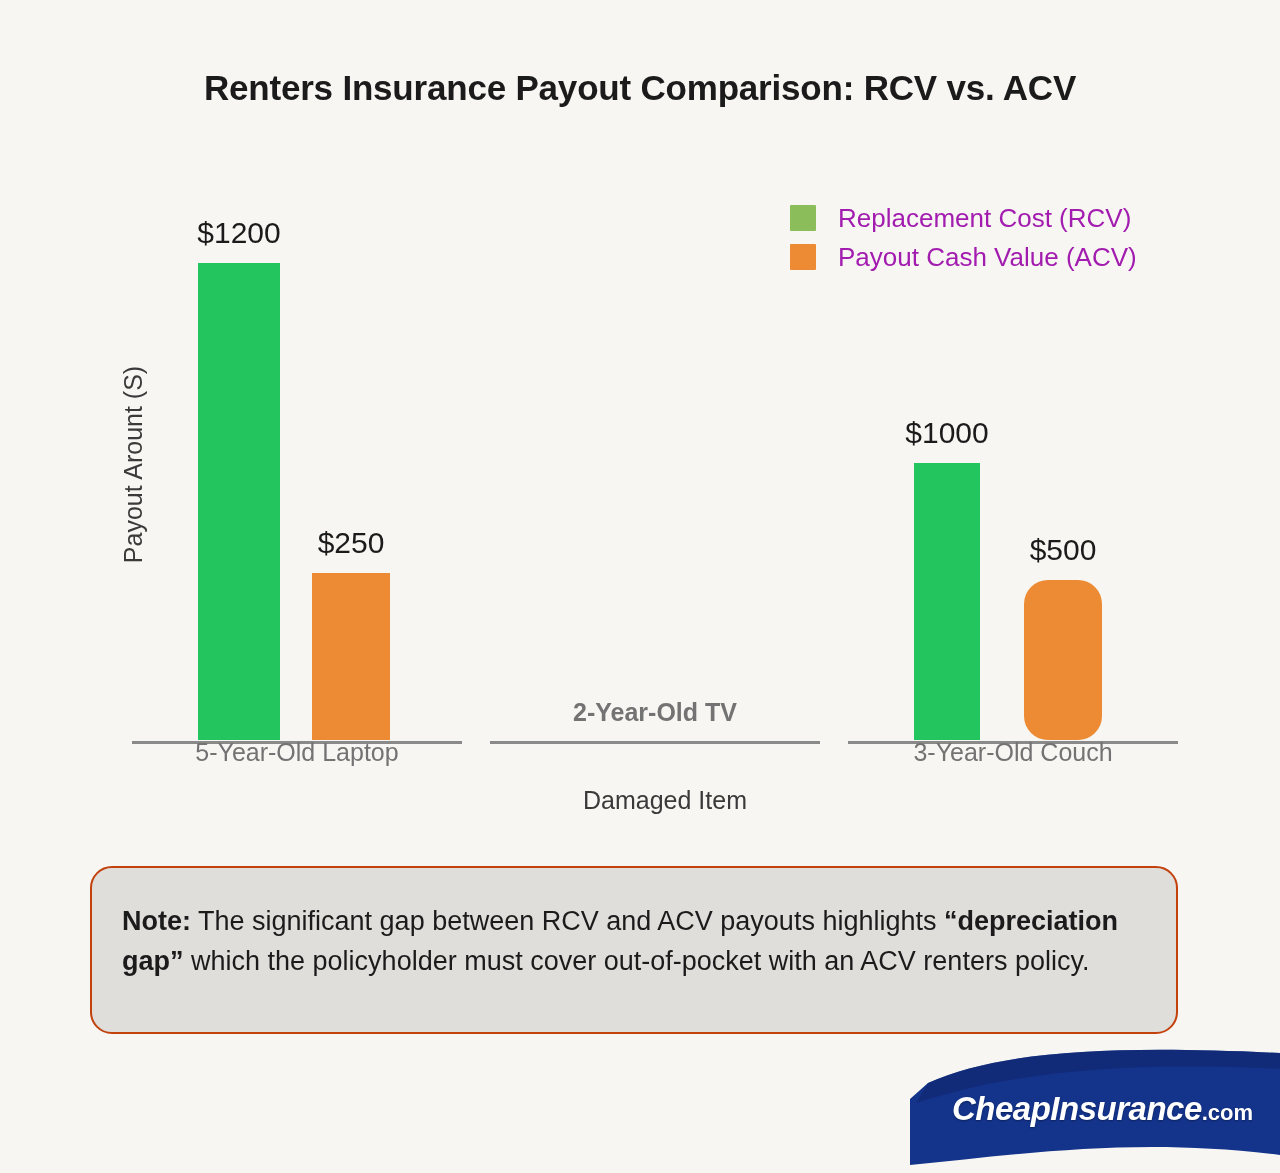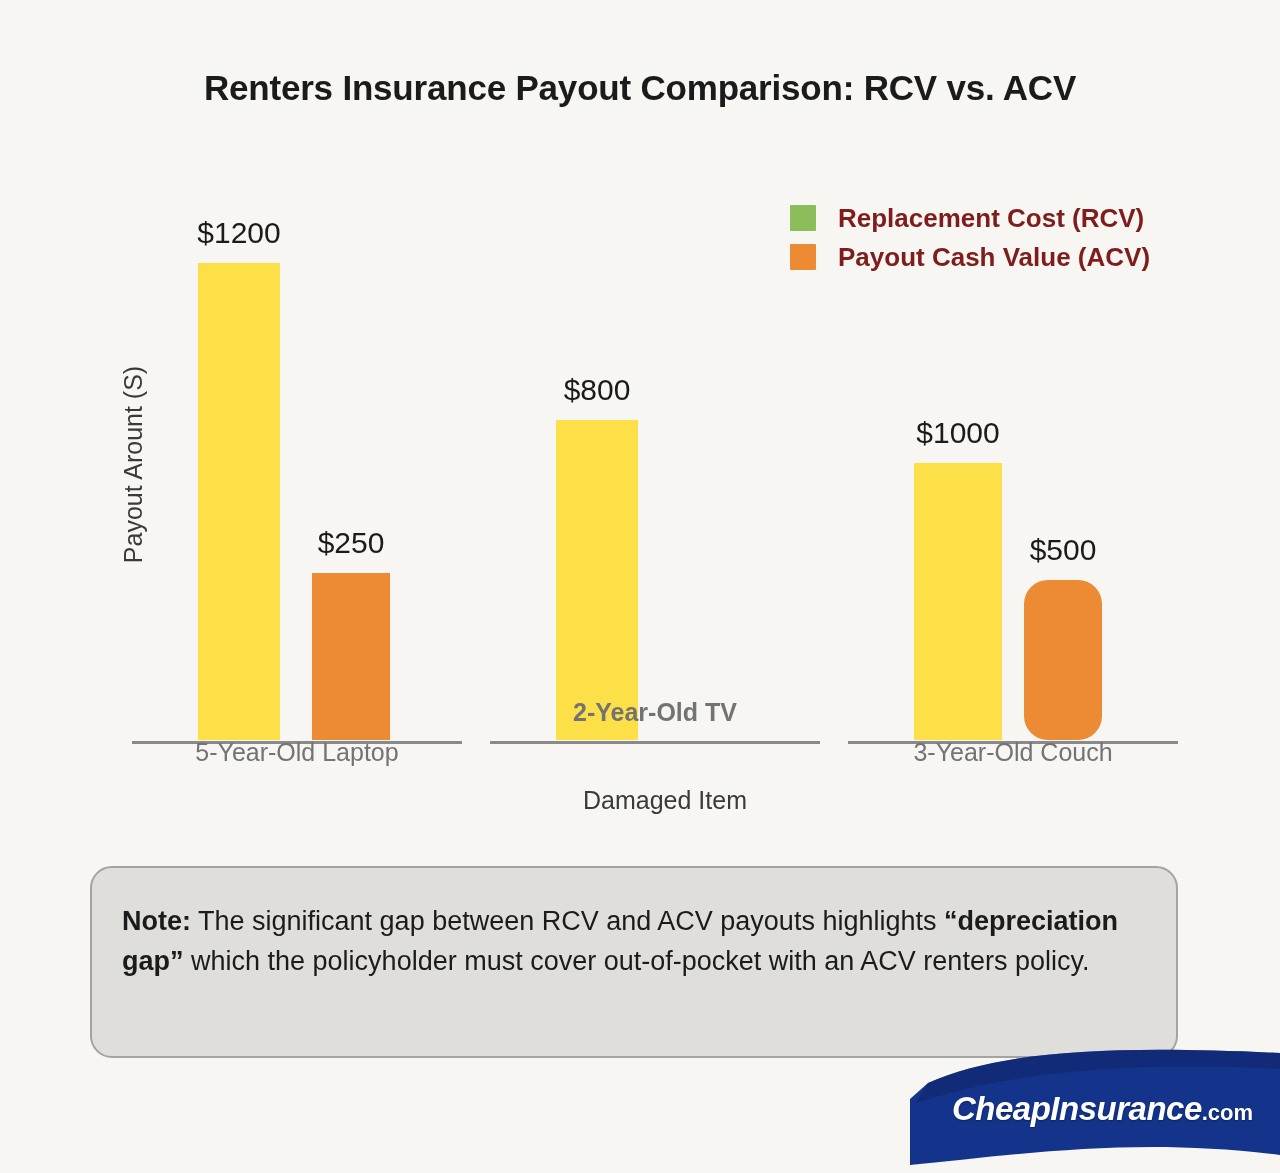--- a/index.html
+++ b/index.html
@@ -22,21 +22,21 @@
     color:#1b1b1b;
     margin-top:28px;
   }
 
   
   .legend{
     position:absolute;left:790px;top:203px;
   }
   .legend-row{display:flex;align-items:center;margin-bottom:9px;height:30px;}
   .legend-swatch{width:26px;height:26px;margin-right:22px;flex:0 0 auto;border-radius:1px;}
-  .legend-label{font-size:26px;color:#7f1d1d;line-height:1;font-weight:bold;}
+  .legend-label{font-size:26px;color:#a21caf;line-height:1;}
 
   
   .y-axis-label{
     position:absolute;left:-12px;top:450px;
     width:290px;text-align:center;
     transform:rotate(-90deg);
     transform-origin:center center;
     font-size:25px;color:#3a3a3a;
     white-space:nowrap;
   }
@@ -45,21 +45,21 @@
   .plot{position:absolute;left:0;top:0;width:1280px;height:740px;}
 
   .group{position:absolute;bottom:0;}
   .baseline{
     position:absolute;left:0;bottom:-4px;height:3px;width:100%;
     background:#8a8a8a;
   }
   .bar{
     position:absolute;bottom:0;
   }
-  .bar.rcv{background:#fde047;}
+  .bar.rcv{background:#22c55e;}
   .bar.acv{background:#EC8B33;}
   .bar-value{
     position:absolute;
     left:50%;transform:translateX(-50%);
     font-size:30px;font-weight:500;color:#1b1b1b;
     white-space:nowrap;
   }
 
   
   .cat-label{
@@ -68,23 +68,23 @@
     font-size:25px;color:#737373;
     white-space:nowrap;
   }
   .x-axis-title{
     position:absolute;top:786px;left:490px;width:350px;
     text-align:center;font-size:25px;color:#3a3a3a;
   }
 
   
   .note-box{
-    position:absolute;left:90px;top:866px;width:1088px;height:192px;
+    position:absolute;left:90px;top:866px;width:1088px;height:168px;
     background:#DFDEDB;
-    border:2px solid #a3a3a3;
+    border:2px solid #c2410c;
     border-radius:22px;
     box-sizing:border-box;
     padding:34px 36px 0 30px;
   }
   .note-text{
     font-size:27px;line-height:1.48;color:#1b1b1b;
   }
   .note-text b{font-weight:bold;}
 
   
@@ -134,30 +134,27 @@
       </div>
 
       <div class="bar acv" style="left:180px;width:78px;height:167px;">
         <span class="bar-value" style="top:-47px;">$250</span>
       </div>
     </div>
 
     <div class="group" style="left:490px;width:330px;height:720px;">
       <div class="baseline"></div>
 
-      <div class="bar rcv" style="left:66px;width:82px;height:320px;">
-        <span class="bar-value" style="top:-47px;">$800</span>
-      </div>
 
     </div>
 
     <div class="group" style="left:848px;width:330px;height:720px;">
       <div class="baseline"></div>
 
-      <div class="bar rcv" style="left:66px;width:88px;height:277px;">
+      <div class="bar rcv" style="left:66px;width:66px;height:277px;">
         <span class="bar-value" style="top:-47px;">$1000</span>
       </div>
 
       <div class="bar acv" style="left:176px;width:78px;height:160px;border-radius:24px;">
         <span class="bar-value" style="top:-47px;">$500</span>
       </div>
     </div>
   </div>
 
   <div class="cat-label" style="left:132px;top:738px;width:330px;">5-Year-Old Laptop</div>

